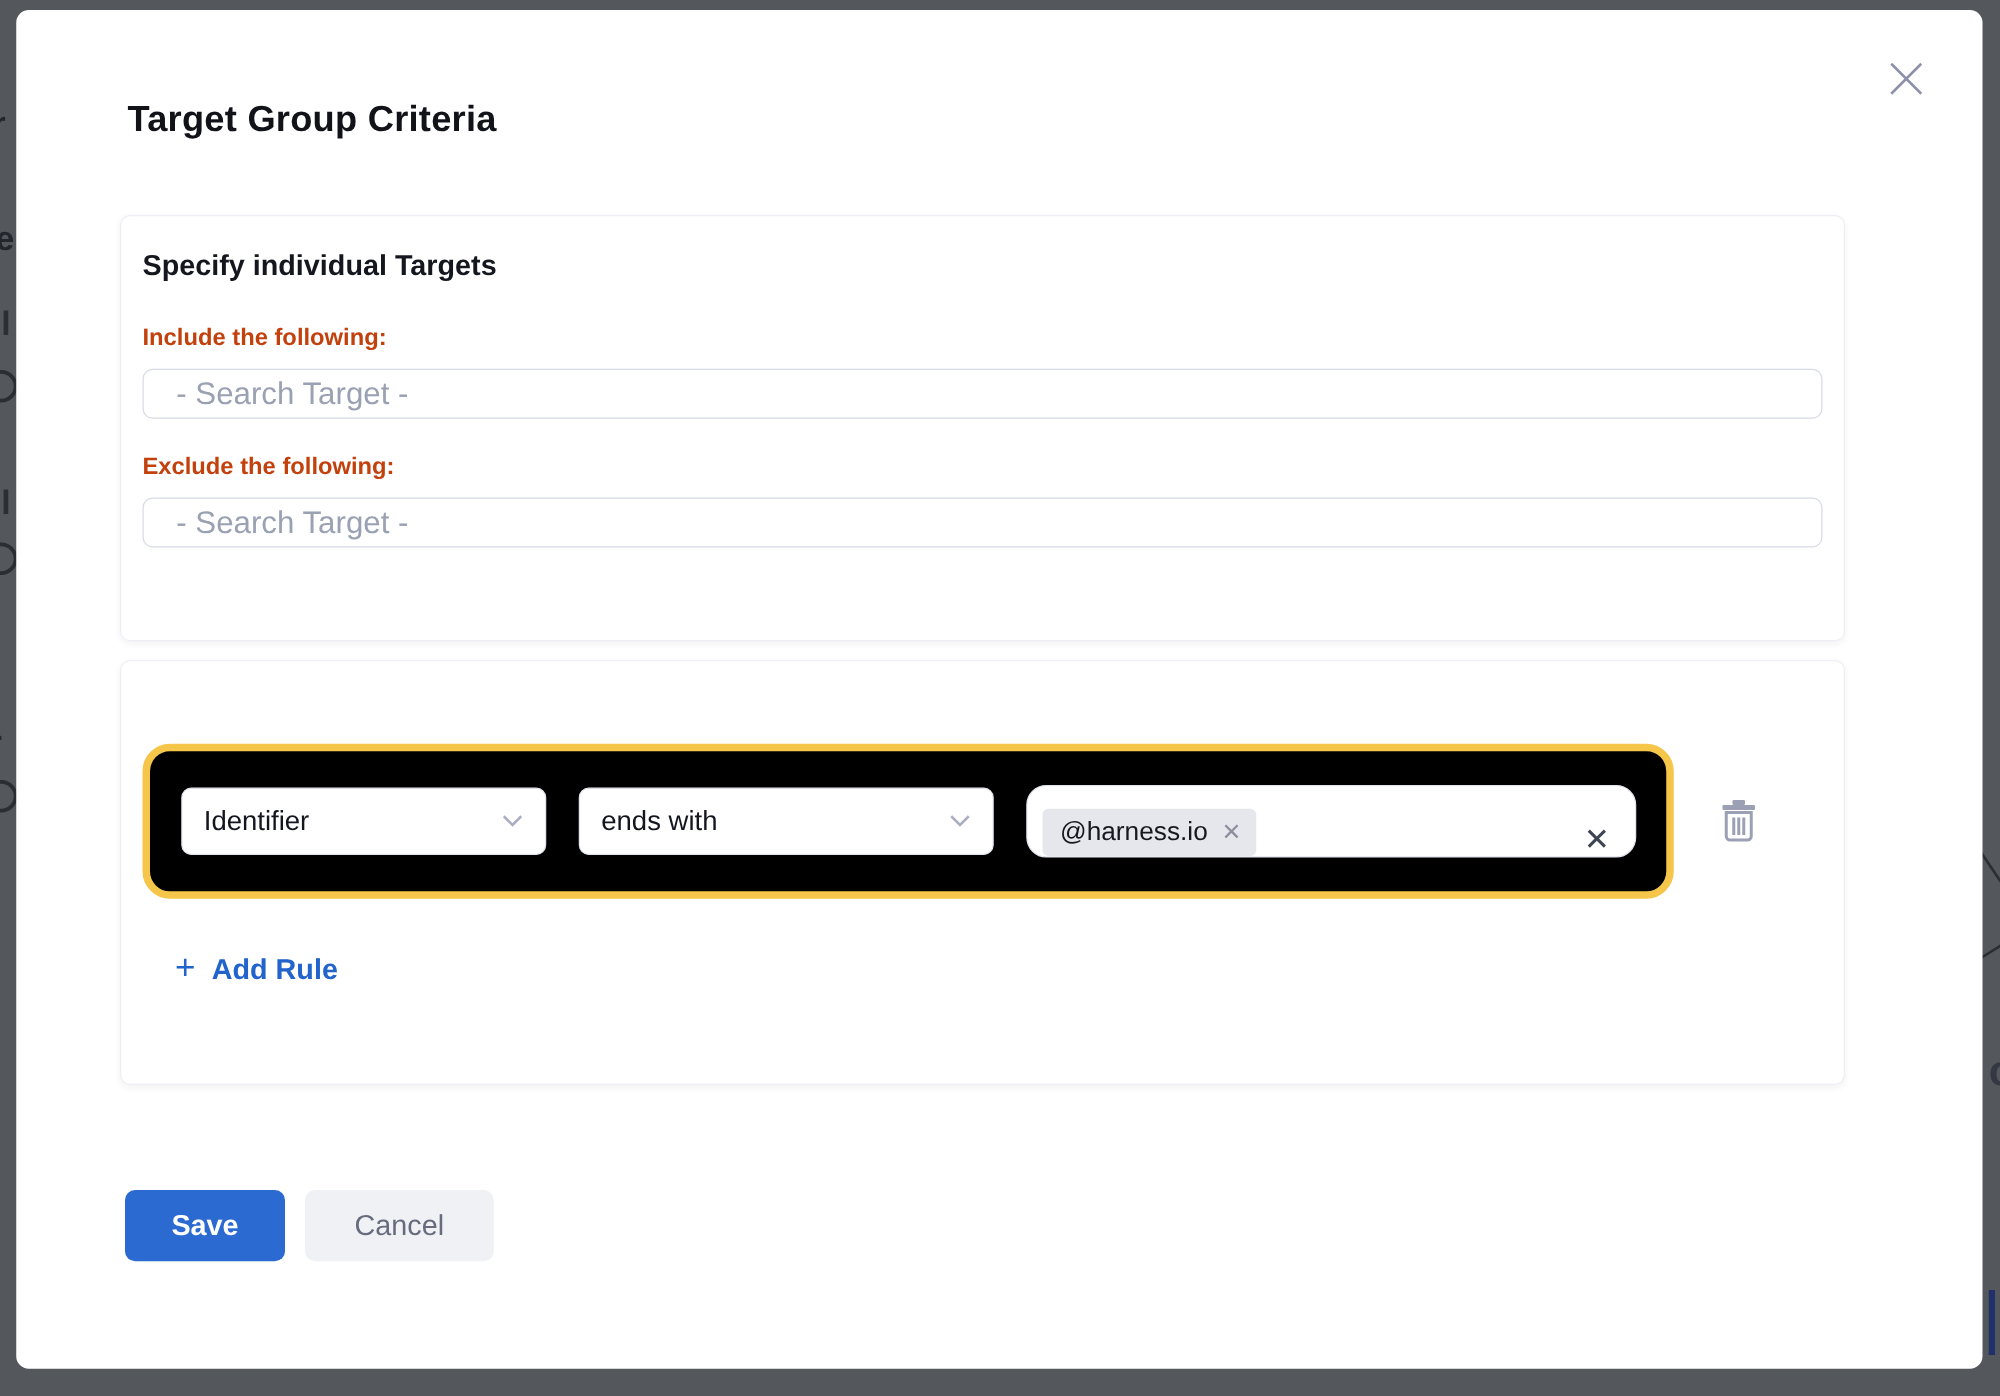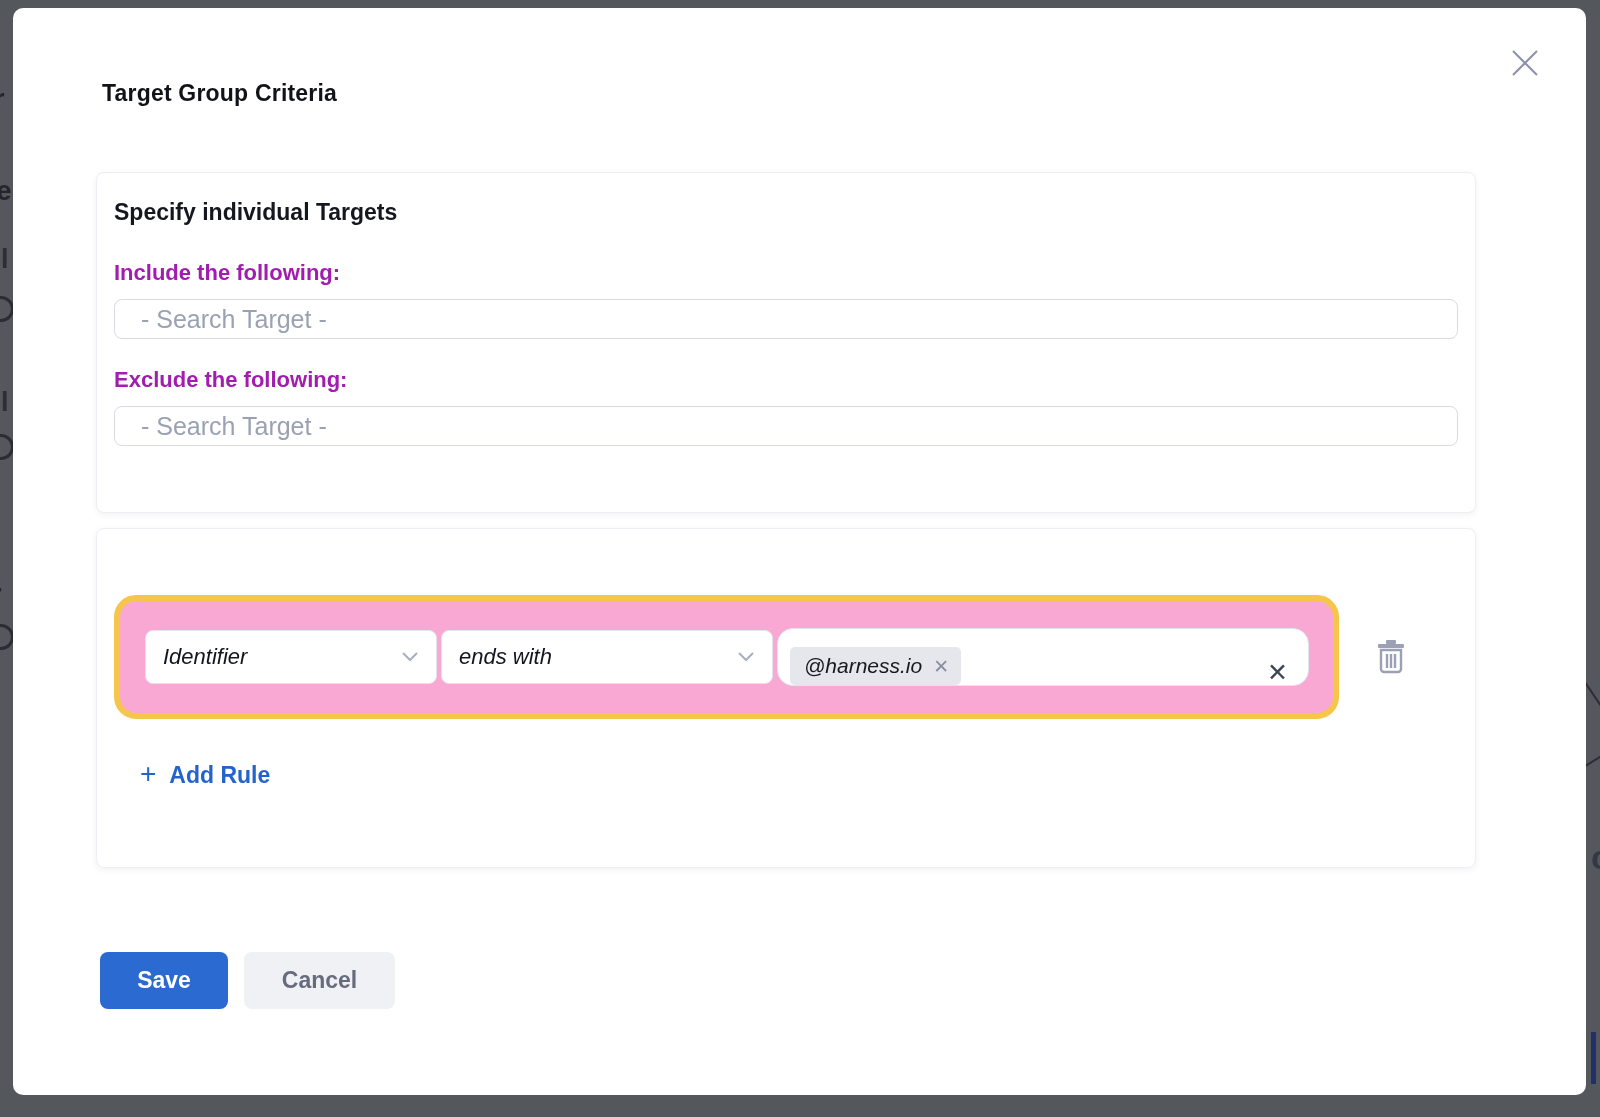--- a/index.html
+++ b/index.html
@@ -19,49 +19,48 @@
   .frag-bar { position:absolute; width:5px; height:52px; background:#20306a; right:4px; top:1032px; }
 
   
   .modal {
     position:absolute; left:13px; top:8px; width:1573px; height:1087px;
     background:#ffffff; border-radius:10px; z-index:1;
   }
   .close-btn { position:absolute; top:38px; right:44px; width:34px; height:34px;
     background:none; border:none; padding:0; cursor:pointer; }
   .dialog-title { position:absolute; left:89px; top:72px; margin:0;
-    font-size:23px; font-weight:700; color:#111319; letter-spacing:.2px; }
+    font-size:29px; font-weight:700; color:#111319; letter-spacing:.2px; }
 
   .card {
     position:absolute; left:83px; width:1380px; box-sizing:border-box;
     background:#fff; border:1px solid #edeff5; border-radius:8px;
     box-shadow:0 2px 6px rgba(40,41,61,.06);
     padding:26px 17px;
   }
   .card-targets { top:164px; height:341px; }
   .card-condition { top:520px; height:340px; }
   .card h2 { margin:0; font-size:23px; font-weight:600; color:#15171f; }
 
-  .field-label { display:block; margin-top:34px; font-size:22px; font-weight:700; color:#a21caf; }
+  .field-label { display:block; margin-top:34px; font-size:19px; font-weight:700; color:#c2410c; }
   .search-input {
     display:block; margin-top:13px; width:100%; height:40px; box-sizing:border-box;
     border:1px solid #d8dbe7; border-radius:8px; background:#fff;
     padding:0 26px; font-size:25px; color:#15803d;
     font-family:"Liberation Sans","DejaVu Sans",sans-serif; outline:none;
   }
   .search-input::placeholder { color:#9aa1b3; }
 
   
   .rule-line { display:flex; align-items:center; margin-top:40px; }
   .rule-box {
-    display:flex; align-items:center; gap:4px; box-sizing:border-box;
+    display:flex; align-items:center; gap:26px; box-sizing:border-box;
     width:1225px; flex:0 0 auto;
-    background:#f9a8d4; border:6px solid #f6c64b; border-radius:22px;
+    background:#000000; border:6px solid #f6c64b; border-radius:22px;
     padding:27px 24px 27px 25px;
-    font-style:italic;
   }
   .select {
     display:flex; align-items:center; justify-content:space-between; box-sizing:border-box;
     width:292px; height:54px; background:#fff; border:1px solid #e3e5ee; border-radius:8px;
     padding:0 18px 0 17px; font-size:22px; color:#14161f; cursor:pointer;
   }
   .select.operator { width:332px; }
   .tag-box {
     flex:1 1 auto; display:flex; align-items:flex-end; box-sizing:border-box;
     height:58px; background:#fff; border:1px solid #e3e5ee; border-radius:16px;
@@ -84,21 +83,21 @@
   }
   .add-rule .plus { font-size:28px; font-weight:500; line-height:1; position:relative; top:-1px; }
 
   
   .footer { position:absolute; left:87px; top:944px; display:flex; gap:16px; }
   .btn {
     height:57px; border:none; border-radius:8px; font-size:23px; cursor:pointer;
     font-family:"Liberation Sans","DejaVu Sans",sans-serif;
   }
   .btn-save { width:128px; background:#2a6ad1; color:#fff; font-weight:700; }
-  .btn-cancel { width:151px; background:#f0f1f5; color:#666b7e; font-weight:700; }
+  .btn-cancel { width:151px; background:#f0f1f5; color:#666b7e; font-weight:400; }
 </style>
 </head>
 <body>
 
 <div class="stage">
 
   <div class="backdrop">
     <span class="frag" style="left:-21px; top:86px;">er</span>
     <span class="frag" style="left:-20px; top:178px;">pe</span>
     <span class="frag light" style="left:-14px; top:246px;">cl</span>

